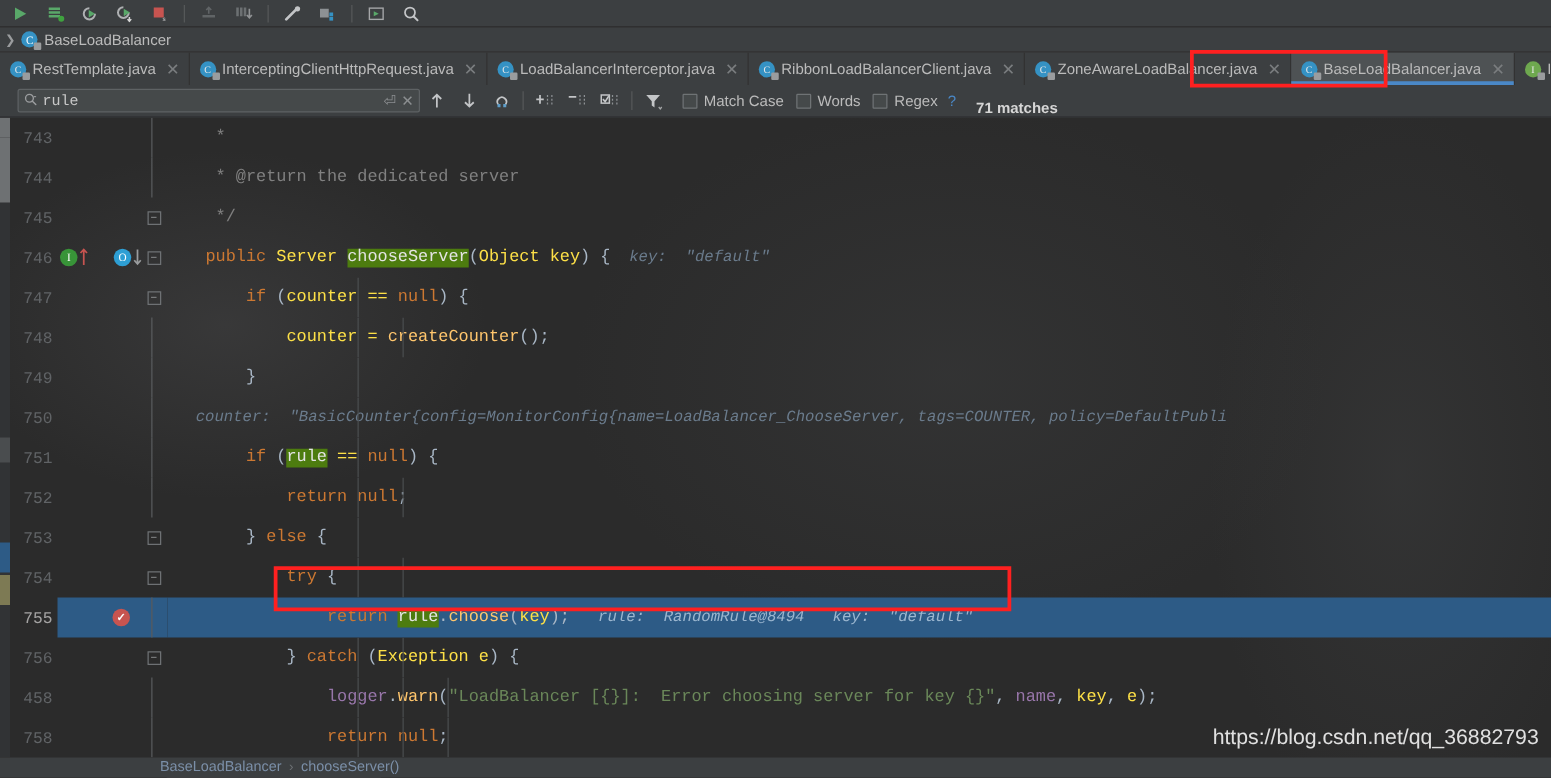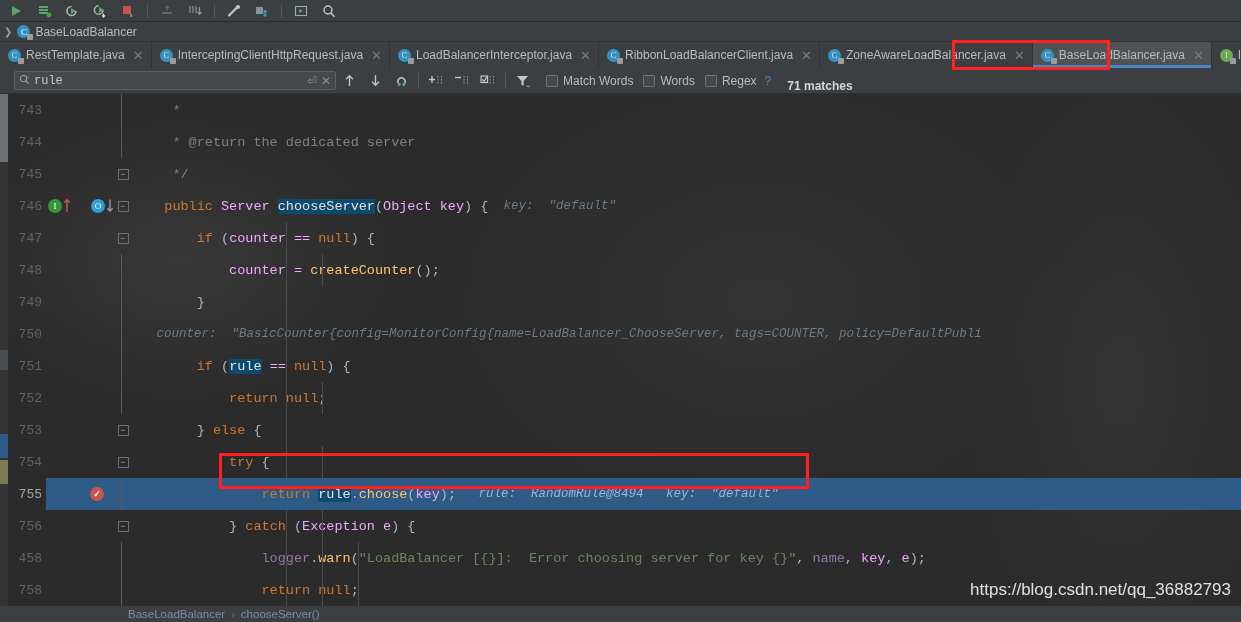--- a/index.html
+++ b/index.html
@@ -135,29 +135,29 @@
   }
   .codewrap {
     flex: 1; height: 32px; display: flex; align-items: center;
     font-family: "Liberation Mono", monospace; font-size: 13.5px;
     white-space: pre; overflow: hidden; position: relative;
   }
   .code { padding-left: 6px; }
 
   
   .kw { color: #cc7832; }
-  .txt { color: #f0abfc; }
+  .txt { color: #fde047; }
   .str { color: #6a8759; }
   .cmt { color: #808080; }
   .fld { color: #9876aa; }
   .meth { color: #ffc66d; }
   .punc { color: #a9b7c6; }
   .hint { color: #6a7b8c; font-style: italic; font-family:"Liberation Mono", monospace; font-size:12.5px; }
   .row.current .hint { color: #9bb6cf; }
-  .hl { background: #0c4a6e; color: #e4e4e4; }
+  .hl { background: #4d7c0f; color: #e4e4e4; }
 
   
   .fold {
     position: absolute; left: 70px; top: 0; width: 14px; height: 32px;
     display: flex; align-items: center; justify-content: center;
   }
   .fold-minus {
     width: 11px; height: 11px; border: 1px solid #6e7174;
     display: flex; align-items: center; justify-content: center;
     color: #9a9c9e; font-size: 9px; line-height: 1;
@@ -392,21 +392,21 @@
   <div class="fb-sep"></div>
   <div class="fb-ico">
     <svg width="16" height="16" viewBox="0 0 16 16">
       <polygon points="2,3 13,3 8.6,8 8.6,13 6.4,11.4 6.4,8" fill="#c3c5c7"></polygon>
       <path d="M12 12.6l1.2 1.5 1.2-1.5" stroke="#a5a7a9" stroke-width="1" fill="none"></path>
     </svg>
   </div>
 
   <div class="cb-wrap">
     <span class="cbox"></span>
-    <span class="cb-lbl">Match Words</span>
+    <span class="cb-lbl">Match Case</span>
   </div>
   <div class="cb-wrap">
     <span class="cbox"></span>
     <span class="cb-lbl">Words</span>
   </div>
   <div class="cb-wrap">
     <span class="cbox"></span>
     <span class="cb-lbl">Regex</span>
   </div>
   <span class="qmark">?</span>

